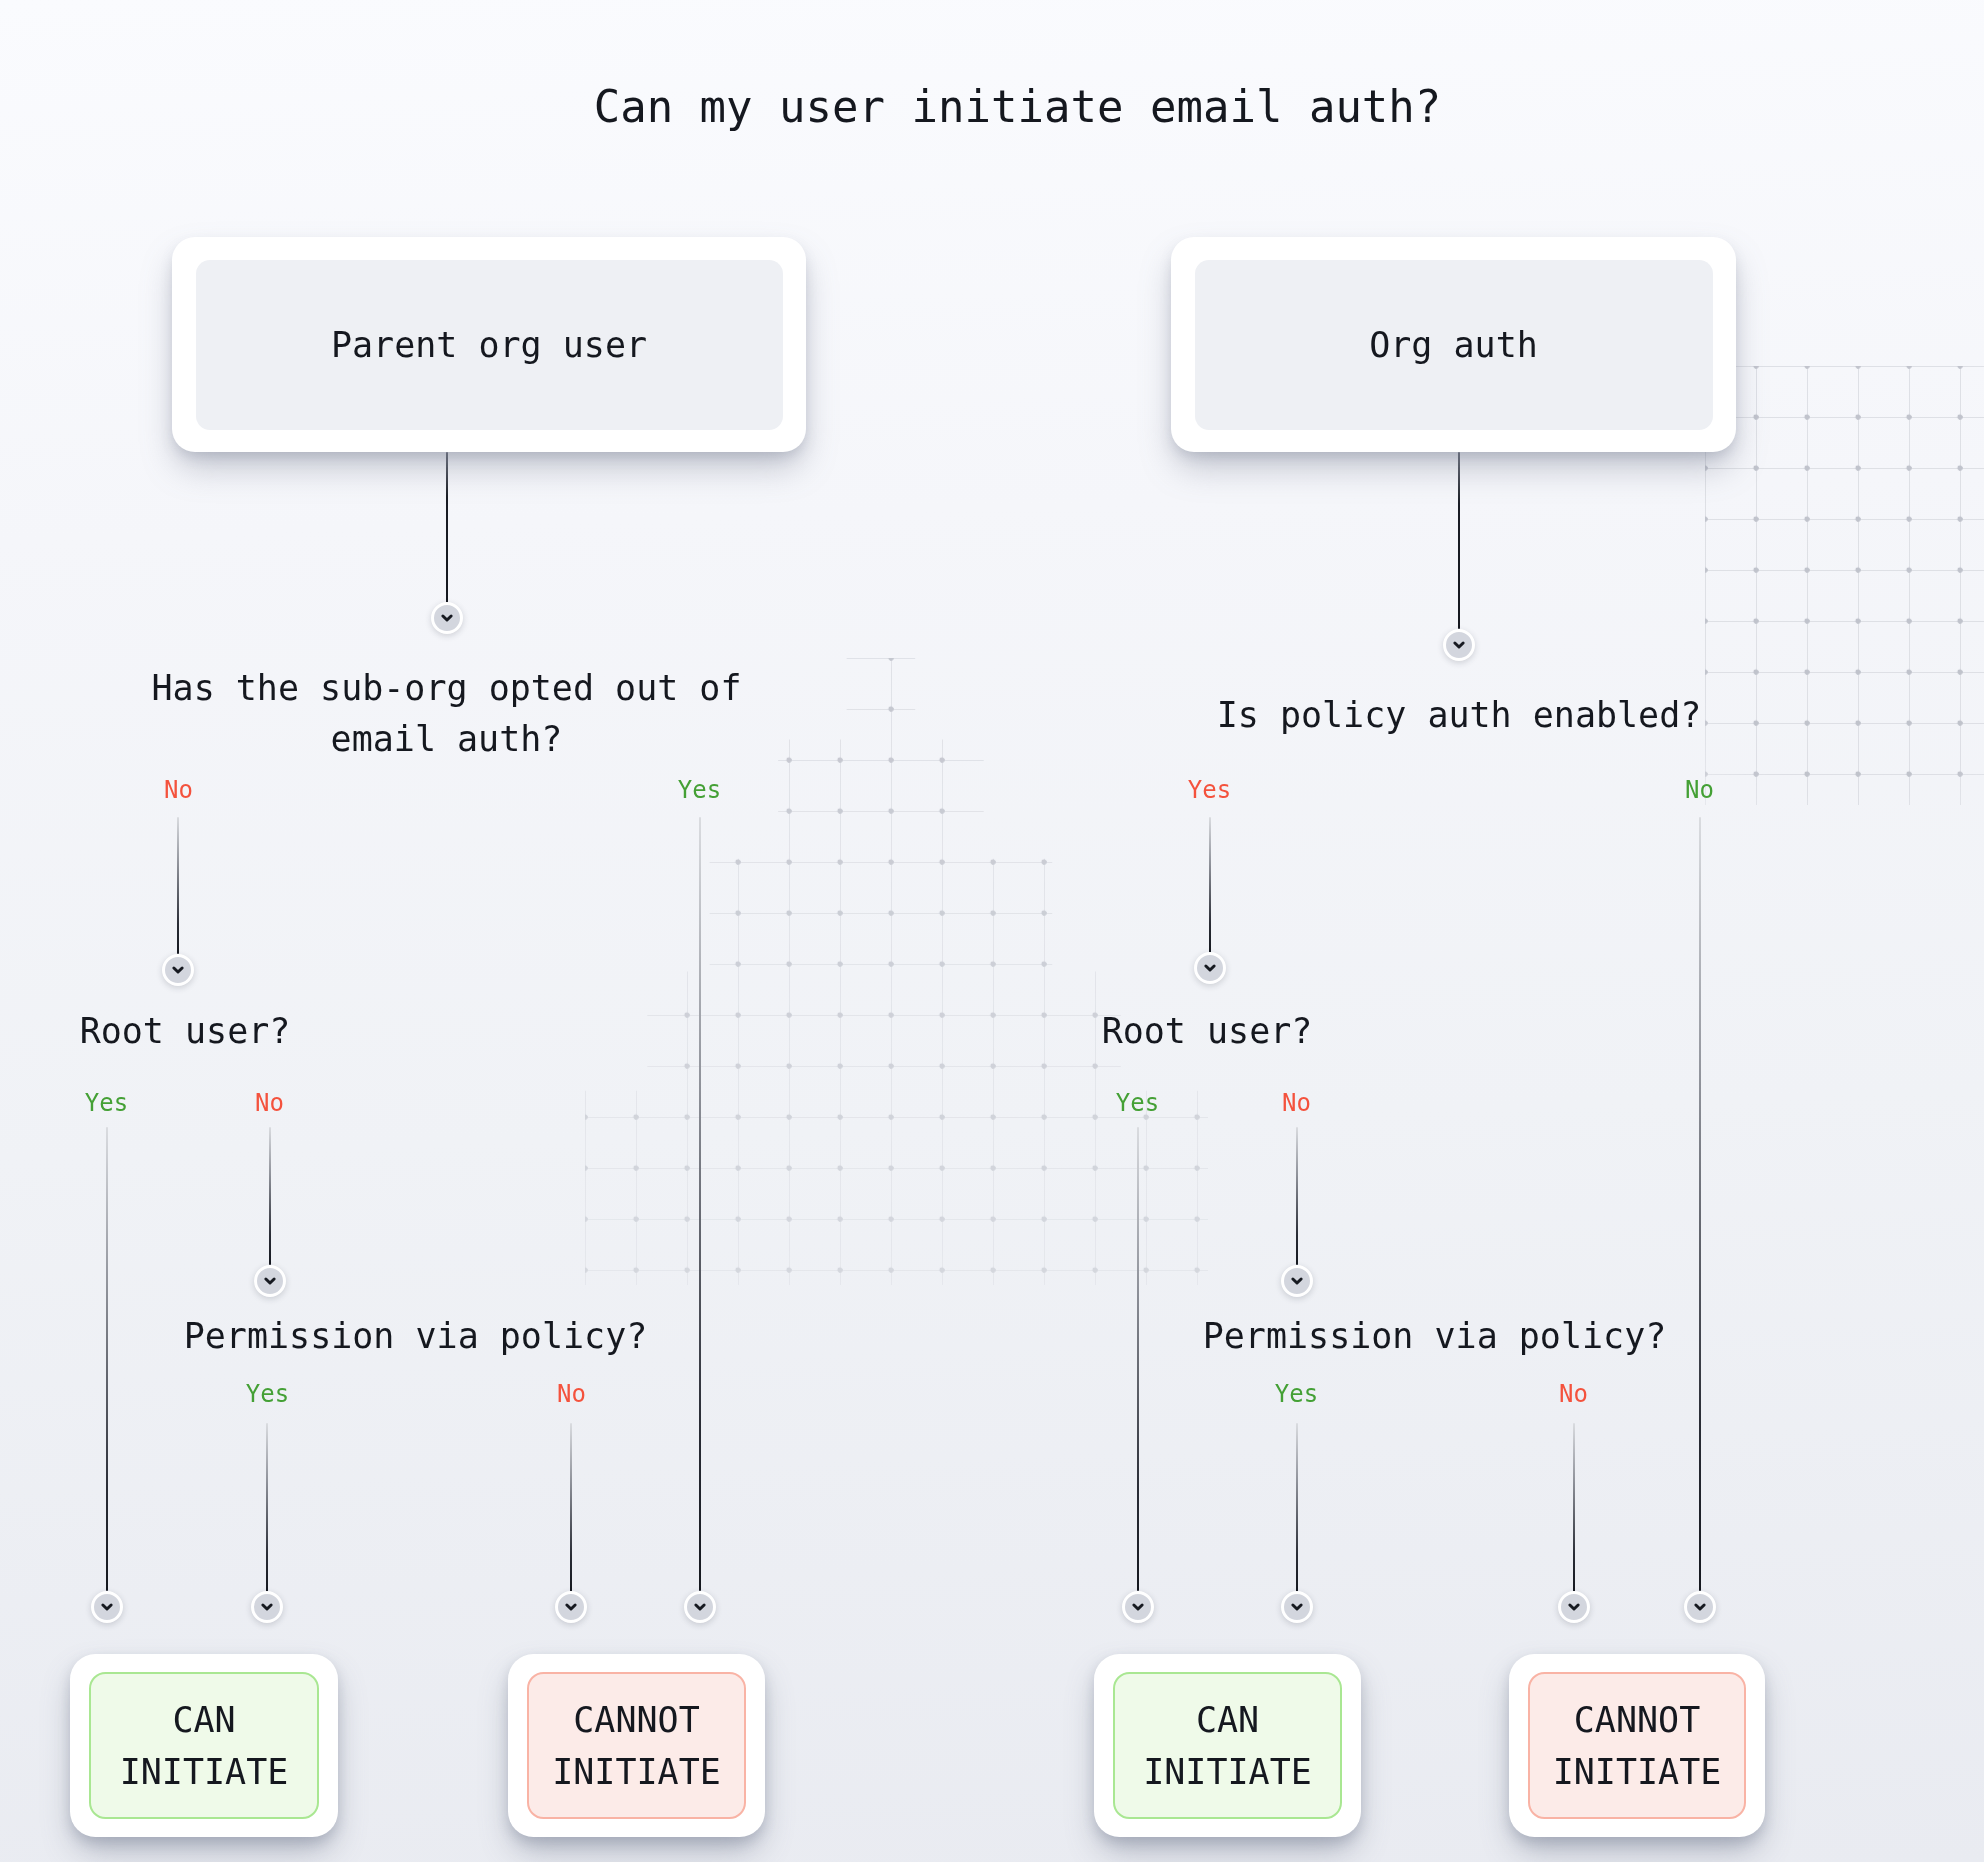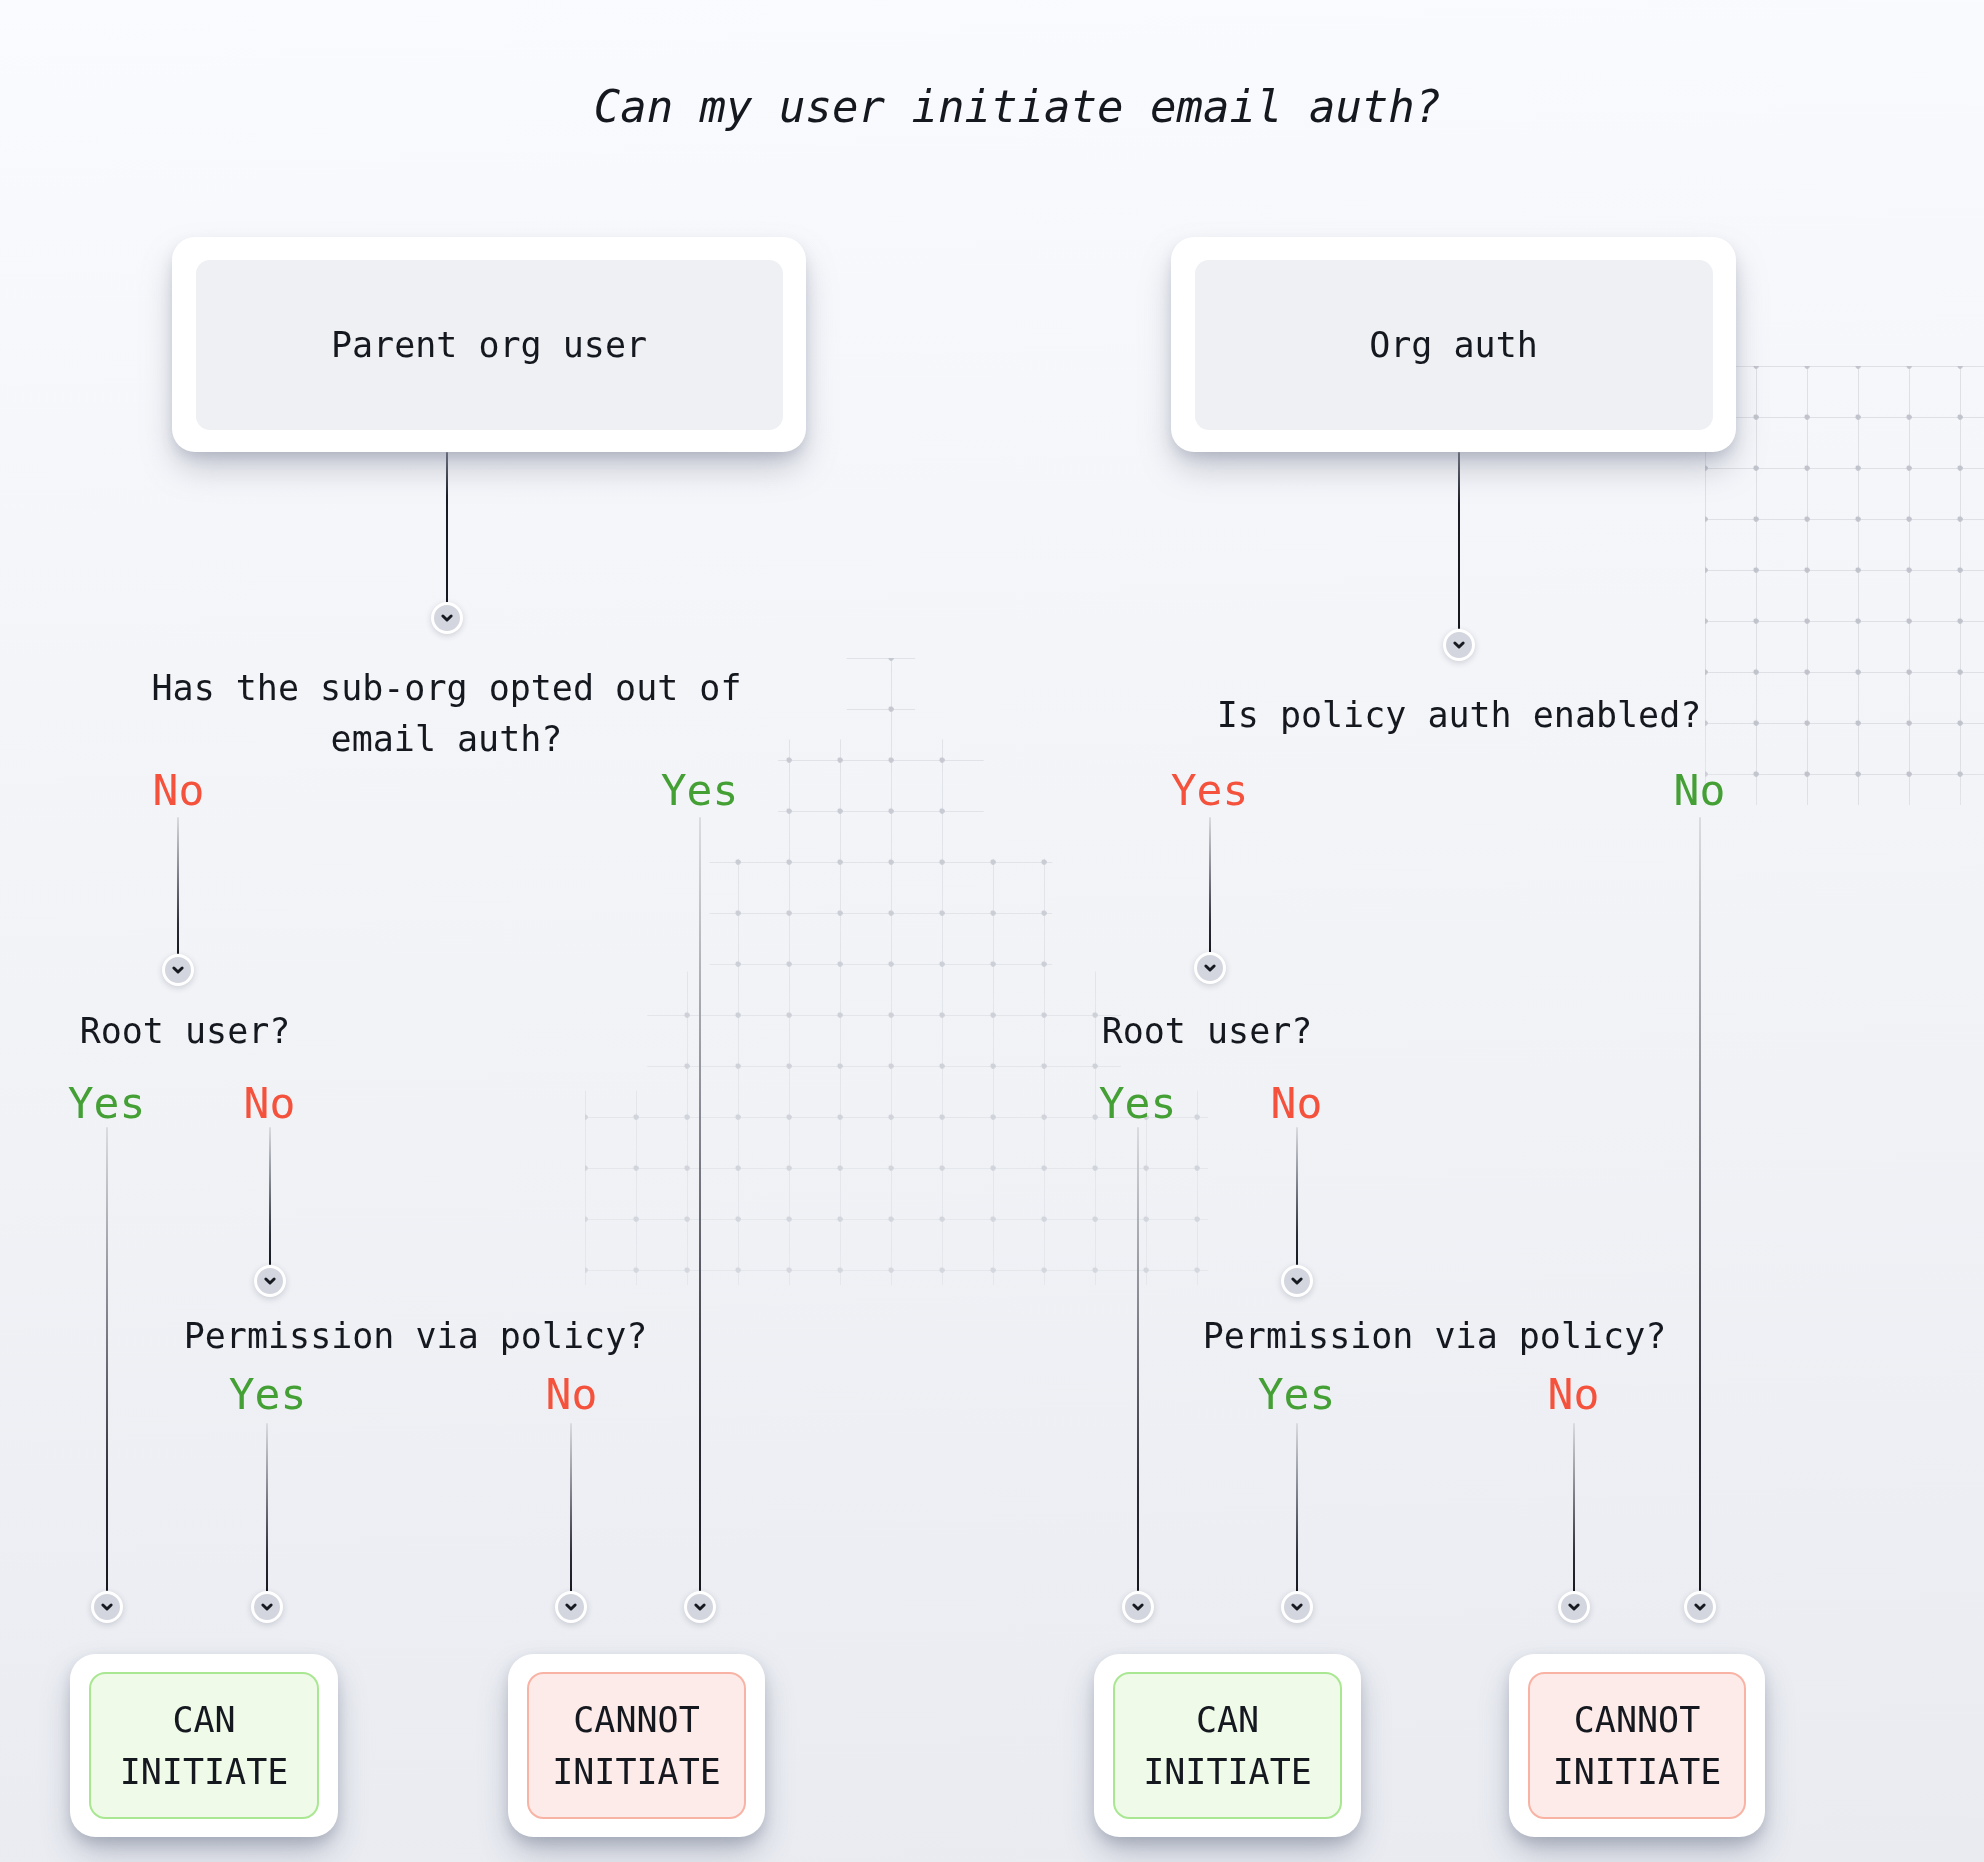--- a/index.html
+++ b/index.html
@@ -27,28 +27,28 @@
   }
   #decor-topright{
     left:1705px;top:366px;width:280px;height:439px;
     -webkit-mask-image:radial-gradient(120% 100% at 55% 45%,#000 55%,rgba(0,0,0,0) 100%);
     mask-image:radial-gradient(120% 100% at 55% 45%,#000 55%,rgba(0,0,0,0) 100%);
   }
   
   .title{
     position:absolute;left:566px;top:81px;width:903px;
     font-size:44px;line-height:51px;text-align:center;white-space:nowrap;
-    font-weight:500;z-index:3;font-style:italic;
+    font-weight:500;z-index:3;
   }
   .q{
     position:absolute;font-size:35px;line-height:51px;text-align:center;z-index:3;
     color:var(--text-dark,#15181f);
   }
   .ans{
-    position:absolute;width:127px;font-size:43px;line-height:51px;text-align:center;z-index:3;
+    position:absolute;width:127px;font-size:24px;line-height:51px;text-align:center;z-index:3;
     font-weight:500;
   }
   .ans.green{color:var(--yes-green,#44a035);}
   .ans.red{color:var(--no-red,#f4523d);}
   
   .vline{
     position:absolute;width:2.5px;margin-left:-1.3px;border-radius:1.3px;z-index:1;
     background:linear-gradient(to bottom,#dadce0 0%,#9success 0%,#8e9199 35%,#2a2d36 78%,#15181f 100%);
     background:linear-gradient(to bottom,#dadce0 0%,#8e9199 35%,#2a2d36 78%,#15181f 100%);
   }

